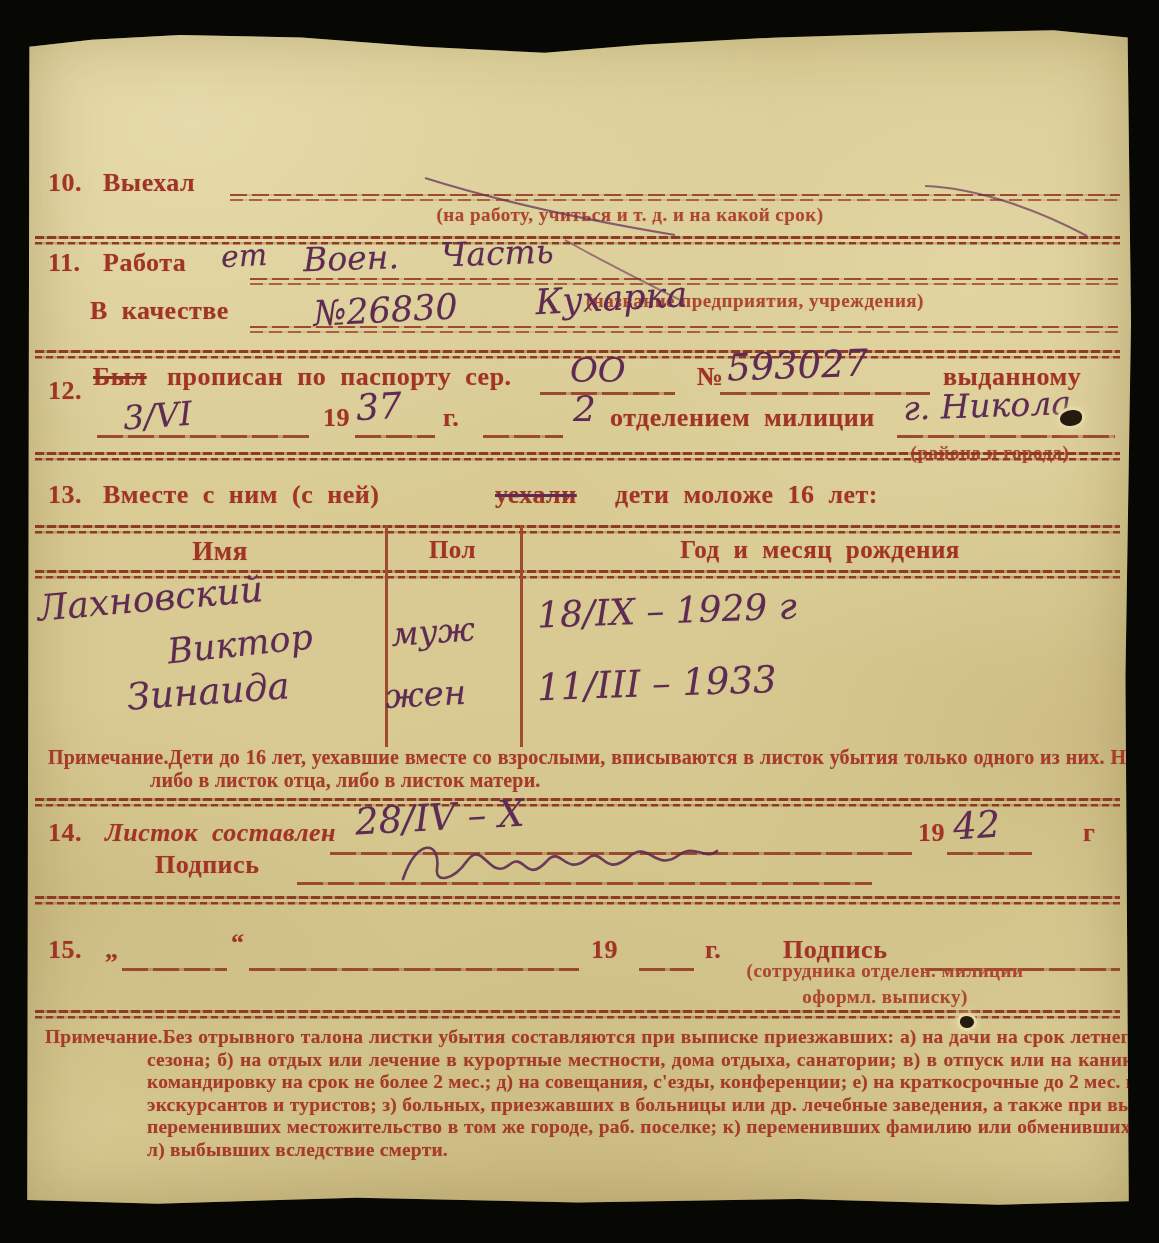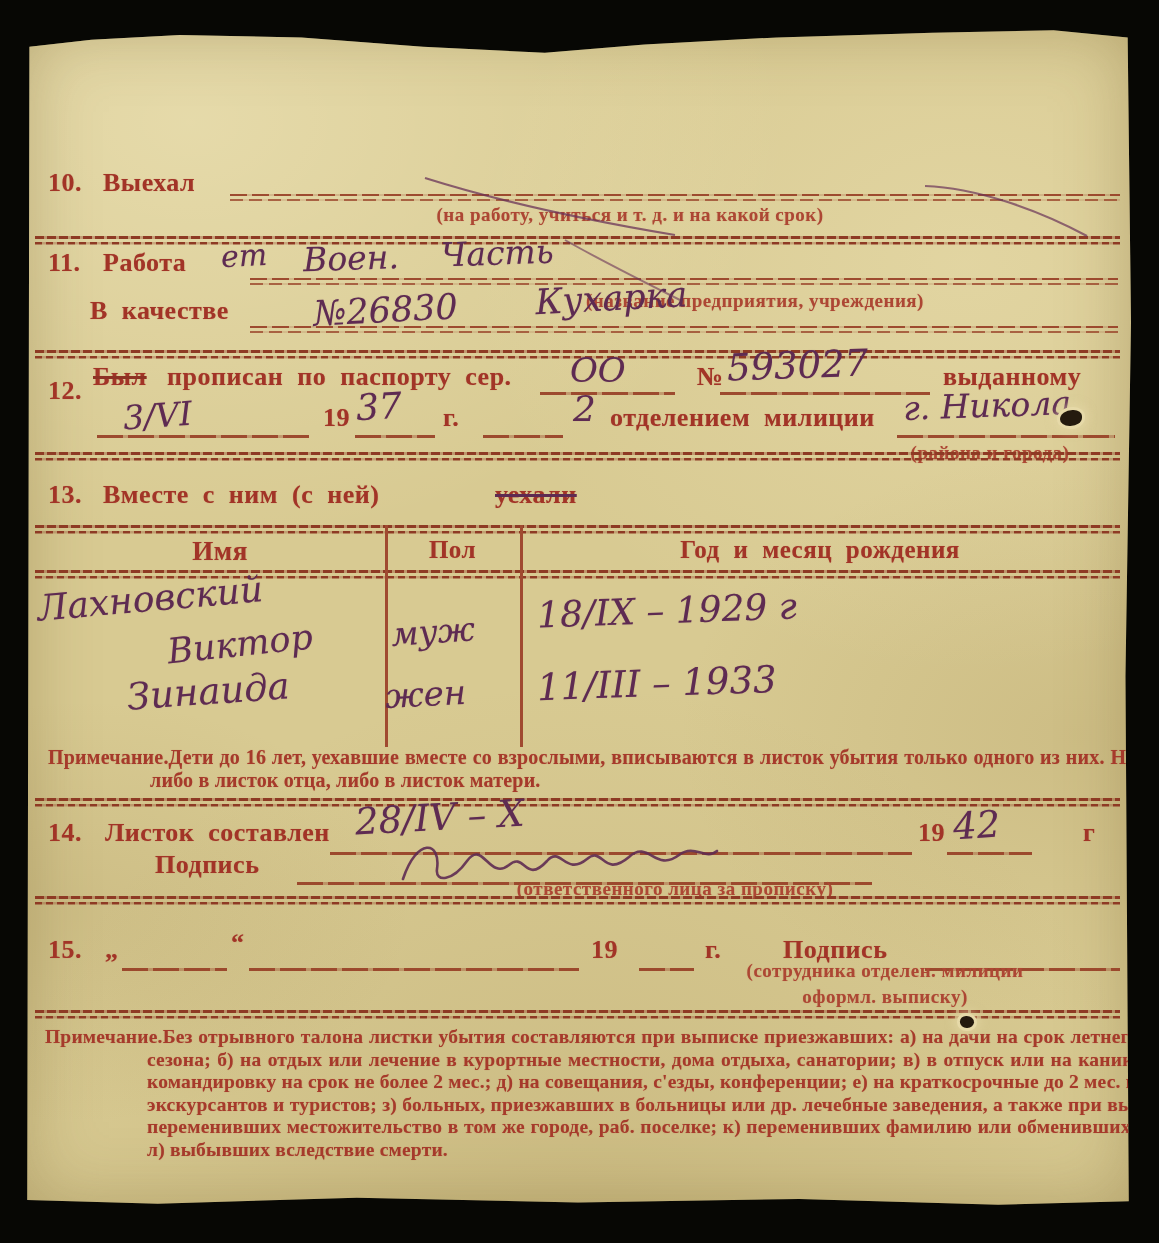--- a/index.html
+++ b/index.html
@@ -124,20 +124,21 @@
   <span class="hw" style="left:548px;top:360px;font-size:36px;">2</span>
   <span class="printed" style="left:585px;top:375px;">отделением милиции</span>
   <span class="hw" style="left:878px;top:358px;font-size:33px;transform:rotate(-2deg);">г. Никола</span>
   <div class="blank1" style="left:872px;top:407px;width:218px;"></div>
   <div class="cap" style="left:845px;top:414px;width:240px;">(района и города)</div>
   <div class="hrule" style="left:10px;top:424px;width:1085px;"></div>
 
   <span class="printed" style="left:23px;top:452px;">13.</span>
   <span class="printed" style="left:78px;top:452px;">Вместе с ним (с ней)</span>
   <span class="printed struck-hw" style="left:470px;top:452px;">уехали</span>
+  <span class="printed" style="left:590px;top:452px;">дети моложе 16 лет:</span>
 
   <div class="hrule" style="left:10px;top:497px;width:1085px;"></div>
   <div class="printed" style="left:20px;top:508px;width:350px;text-align:center;font-size:27px;">Имя</div>
   <div class="printed" style="left:360px;top:508px;width:135px;text-align:center;font-size:25px;">Пол</div>
   <div class="printed" style="left:495px;top:508px;width:600px;text-align:center;font-size:25px;">Год и месяц рождения</div>
   <div class="hrule" style="left:10px;top:542px;width:1085px;"></div>
   <div class="vline" style="left:360px;top:497px;height:222px;"></div>
   <div class="vline" style="left:495px;top:497px;height:222px;"></div>
 
   <span class="hw" style="left:12px;top:550px;font-size:36px;transform:rotate(-5deg);">Лахновский</span>
@@ -147,33 +148,32 @@
   <span class="hw" style="left:102px;top:642px;font-size:37px;transform:rotate(-4deg);">Зинаида</span>
   <span class="hw" style="left:360px;top:646px;font-size:34px;transform:rotate(-3deg);">жен</span>
   <span class="hw" style="left:512px;top:634px;font-size:37px;transform:rotate(-2deg);">11/III – 1933</span>
 
   <div class="note" style="left:23px;top:718px;width:1062px;font-size:20px;line-height:23px;">
     <span class="note-label">Примечание.</span><span>Дети до 16 лет, уехавшие вместе со взрослыми, вписываются в листок убытия только одного из них. Например: либо в листок отца, либо в листок матери.</span>
   </div>
   <div class="hrule" style="left:10px;top:770px;width:1085px;"></div>
 
   <span class="printed" style="left:23px;top:790px;">14.</span>
-  <span class="printed" style="left:80px;top:790px;">Листок составлен</span>
+  <span class="printed" style="left:80px;top:790px;font-style:italic;">Листок составлен</span>
   <span class="hw" style="left:330px;top:768px;font-size:37px;transform:rotate(-3deg);">28/IV – X</span>
   <div class="blank1" style="left:305px;top:824px;width:582px;"></div>
   <span class="printed" style="left:893px;top:790px;">19</span>
   <span class="hw" style="left:928px;top:776px;font-size:37px;transform:rotate(-4deg);">42</span>
   <div class="blank1" style="left:922px;top:824px;width:85px;"></div>
   <span class="printed" style="left:1058px;top:790px;">г</span>
   <span class="printed" style="left:130px;top:822px;">Подпись</span>
   <div class="blank1" style="left:272px;top:854px;width:575px;"></div>
   <svg style="left:370px;top:793px;" width="330" height="68" viewBox="0 0 330 68">
     <path d="M8 58 C 22 16, 46 20, 42 48 C 40 62, 58 60, 72 40 C 88 18, 94 60, 114 44 C 130 30, 130 64, 152 40 C 166 24, 170 56, 192 38 C 208 24, 208 58, 234 36 C 254 18, 260 52, 284 34 C 300 22, 310 40, 322 30" stroke="#5e2b52" stroke-width="2.6" fill="none" opacity="0.9" stroke-linecap="round"></path>
   </svg>
-  <div class="cap" style="left:360px;top:850px;width:580px;">(ответственного лица за прописку)</div>
   <div class="hrule" style="left:10px;top:868px;width:1085px;"></div>
 
   <span class="printed" style="left:23px;top:907px;">15.</span>
   <span class="printed" style="left:80px;top:907px;">„</span>
   <div class="blank1" style="left:97px;top:940px;width:105px;"></div>
   <span class="printed" style="left:206px;top:900px;">“</span>
   <div class="blank1" style="left:224px;top:940px;width:330px;"></div>
   <span class="printed" style="left:566px;top:907px;">19</span>
   <div class="blank1" style="left:614px;top:940px;width:55px;"></div>
   <span class="printed" style="left:680px;top:907px;">г.</span>

